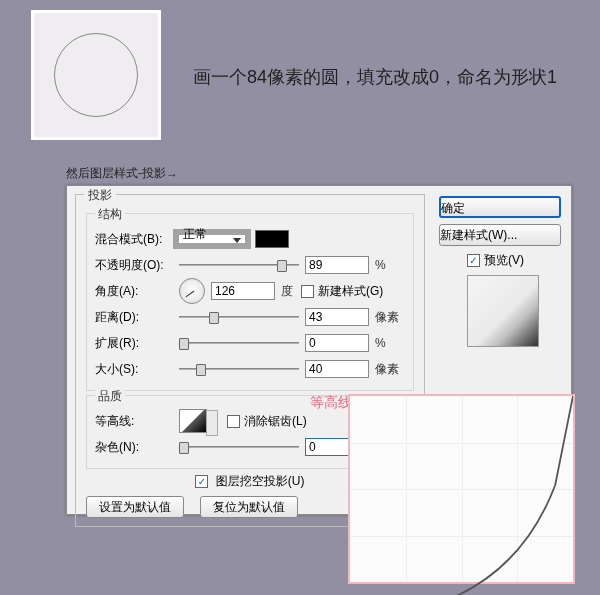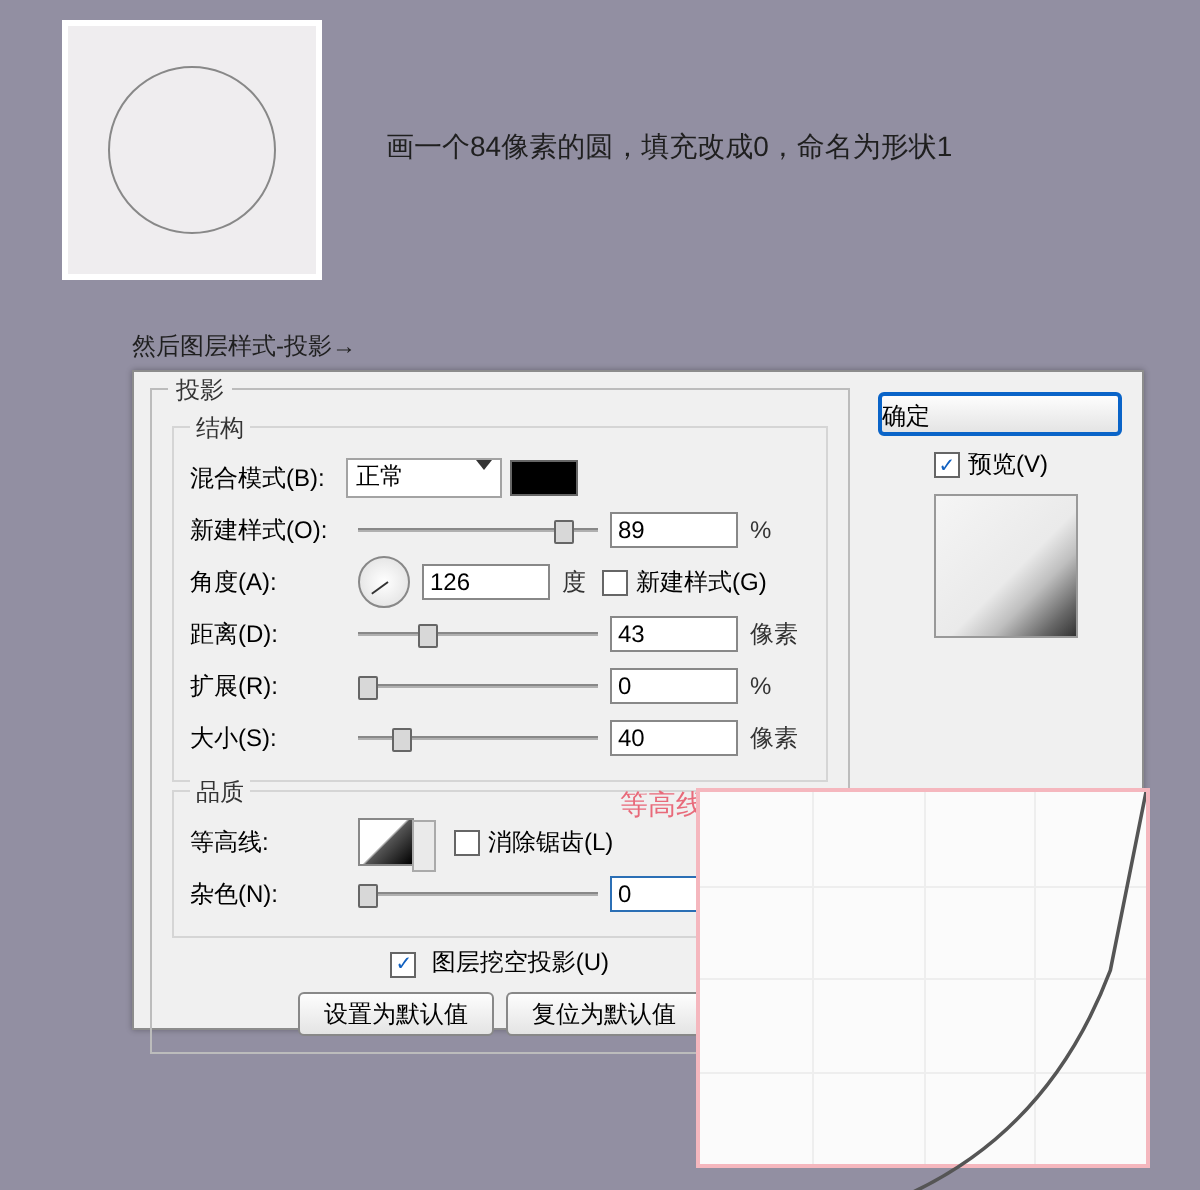--- a/index.html
+++ b/index.html
@@ -1,42 +1,42 @@
 <!DOCTYPE html>
 <html><head>
 <meta charset="utf-8">
 <style>
 *{box-sizing:border-box;margin:0;padding:0;font-family:"Microsoft YaHei",SimSun,sans-serif;font-size:12px}
 body{background:#928fa2;width:600px;height:595px;position:relative}
 .circle-preview{position:absolute;top:10px;left:31px;width:130px;height:130px;background:#efedef;border:3px solid #fff;display:flex;align-items:center;justify-content:center}
 .circle-preview .circ{width:84px;height:84px;border:1px solid #888;border-radius:50%}
-.instr1{position:absolute;top:65px;left:193px;color:#1f1f1f;font-size:14px}
+.instr1{position:absolute;top:65px;left:193px;color:#1f1f1f;font-size:18px}
 .instr2{position:absolute;top:165px;left:66px;color:#1f1f1f;font-size:12px}
 .dialog{position:absolute;top:185px;left:66px;width:506px;height:330px;background:#f0f0f0;border:1px solid #8c8c8c;box-shadow:0 0 3px rgba(0,0,0,0.3)}
 .main{position:absolute;top:8px;left:8px;width:350px}
 .grp{border:1px solid #bcbcbc;margin-bottom:6px;position:relative;padding:14px 10px 8px}
 .grp-title{position:absolute;top:-8px;left:8px;background:#f0f0f0;padding:0 4px;color:#333}
 .subgrp{border:1px solid #d5d5d5;margin:4px 0;padding:10px 8px 6px;position:relative}
 .sub-title{position:absolute;top:-8px;left:8px;background:#f0f0f0;padding:0 3px;color:#333}
 .row{display:flex;align-items:center;margin:4px 0;height:22px}
 .lbl{width:74px;margin-right:4px;color:#000000}
-.sel{width:78px;height:20px;border:1px solid #a3a3a3;background:#fff;display:flex;align-items:flex-start;padding:0 4px;justify-content:space-between}
+.sel{width:78px;height:20px;border:6px solid #a3a3a3;background:#fff;display:flex;align-items:flex-end;padding:0 4px;justify-content:space-between}
 .tri{width:0;height:0;border-left:4px solid transparent;border-right:4px solid transparent;border-top:5px solid #333}
 .swatch{width:34px;height:18px;background:#000;border:1px solid #666;margin-left:4px}
 .slider{flex:1;height:18px;position:relative;margin:0 6px}
 .track{position:absolute;top:8px;left:0;right:0;height:2px;background:#b0b0b0;border-top:1px solid #888}
 .thumb{position:absolute;top:4px;width:10px;height:12px;background:#d8d8d8;border:1px solid #666;border-radius:1px}
 .num{width:64px;height:18px;border:1px solid #888;background:#fff;padding:0 3px;text-align:left;line-height:16px}
 .unit{margin-left:6px;width:30px;color:#333}
 .dial{width:26px;height:26px;border:1px solid #888;border-radius:50%;background:radial-gradient(circle at 50% 50%,#fff,#ddd);position:relative;margin:0 6px}
 .dial::after{content:"";position:absolute;width:10px;height:1px;background:#333;top:50%;left:4px;transform-origin:right center;transform:translateY(-50%) rotate(-36deg)}
 .chk{width:13px;height:13px;border:1px solid #666;background:#fff;margin-right:4px;display:inline-flex;align-items:center;justify-content:center;font-size:10px;color:#1060c0}
 .contour-sw{width:28px;height:24px;border:1px solid #888;background:linear-gradient(135deg,#fff 0%,#fff 48%,#555 52%,#000 100%);margin:0 6px;position:relative}
 .contour-sw::after{content:"";position:absolute;right:-12px;top:0;width:10px;height:24px;border:1px solid #aaa;background:#eaeaea}
-.btns-bot{display:flex;gap:6px;margin-top:6px;justify-content:center}
+.btns-bot{display:flex;gap:16px;margin-top:6px;justify-content:flex-start}
 .btn{height:22px;padding:0 12px;border:1px solid #888;background:linear-gradient(#fdfdfd,#e4e4e4);border-radius:3px;line-height:20px;cursor:pointer}
 .side{position:absolute;top:10px;right:10px;width:122px}
 .sbtn{width:100%;height:22px;border:1px solid #888;background:linear-gradient(#fdfdfd,#e4e4e4);border-radius:3px;margin-bottom:6px;line-height:20px;text-align:left;cursor:pointer}
 .sbtn.primary{border:2px solid #0a64c8}
 .prev-row{display:flex;align-items:center;margin:6px 0 6px 28px}
 .preview-box{width:72px;height:72px;border:1px solid #999;margin-left:28px;background:linear-gradient(135deg,#f5f5f5 0%,#eaeaea 55%,#bfbfbf 70%,#666 88%,#333 100%)}
 .contour-lbl{position:absolute;top:394px;left:310px;color:#e86a7a;font-size:14px}
 .contour-editor{position:absolute;top:394px;left:348px;width:227px;height:190px;background:#fbfbfb;border:2px solid #f5b7be}
 .grid-line{position:absolute;background:#eee}
 .curve{position:absolute;inset:0}
@@ -61,21 +61,21 @@
         <div class="row">
           <div class="lbl">混合模式(B):</div>
           <div class="sel">
             <span>正常</span>
             <span class="tri"></span>
           </div>
           <div class="swatch"></div>
         </div>
 
         <div class="row">
-          <div class="lbl">新建样式(O):</div>
+          <div class="lbl">不透明度(O):</div>
           <div class="slider">
               <div class="track"></div>
               <div class="thumb" style="left:82%"></div>
             </div>
           <div class="num">89</div>
           <div class="unit">%</div>
         </div>
 
         <div class="row">
           <div class="lbl">角度(A):</div>
@@ -143,20 +143,21 @@
       </div>
       <div class="btns-bot">
         <div class="btn">设置为默认值</div>
         <div class="btn">复位为默认值</div>
       </div>
     </div>
   </div>
 
   <div class="side">
     <div class="sbtn primary">确定</div>
+    <div class="sbtn">新建样式(W)...</div>
     <div class="prev-row">
       <span class="chk">✓</span>
       <span>预览(V)</span>
     </div>
     <div class="preview-box"></div>
   </div>
 </div>
 
 <div class="contour-lbl">等高线→</div>
 

